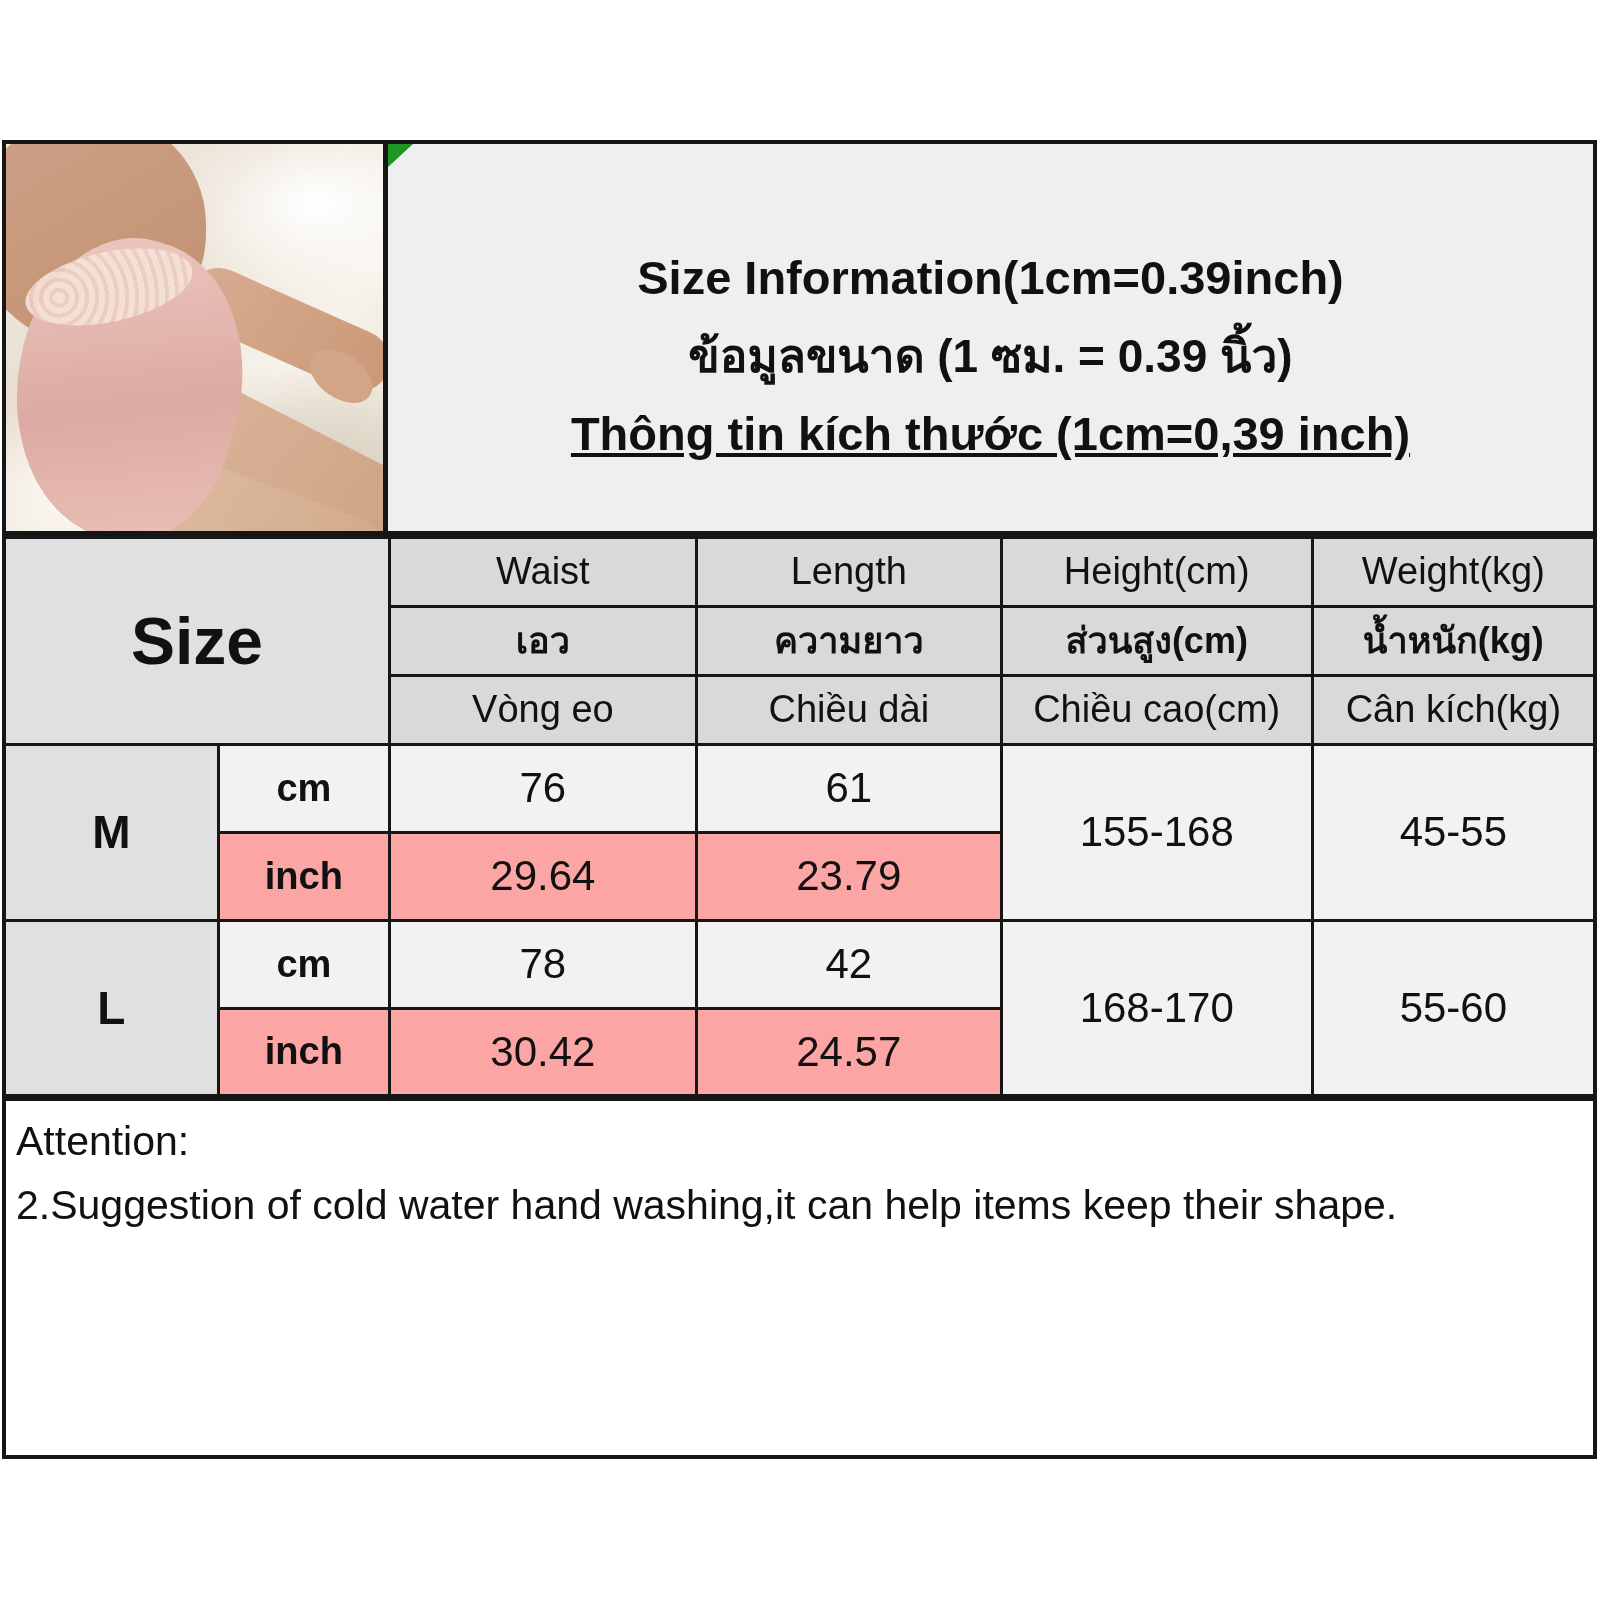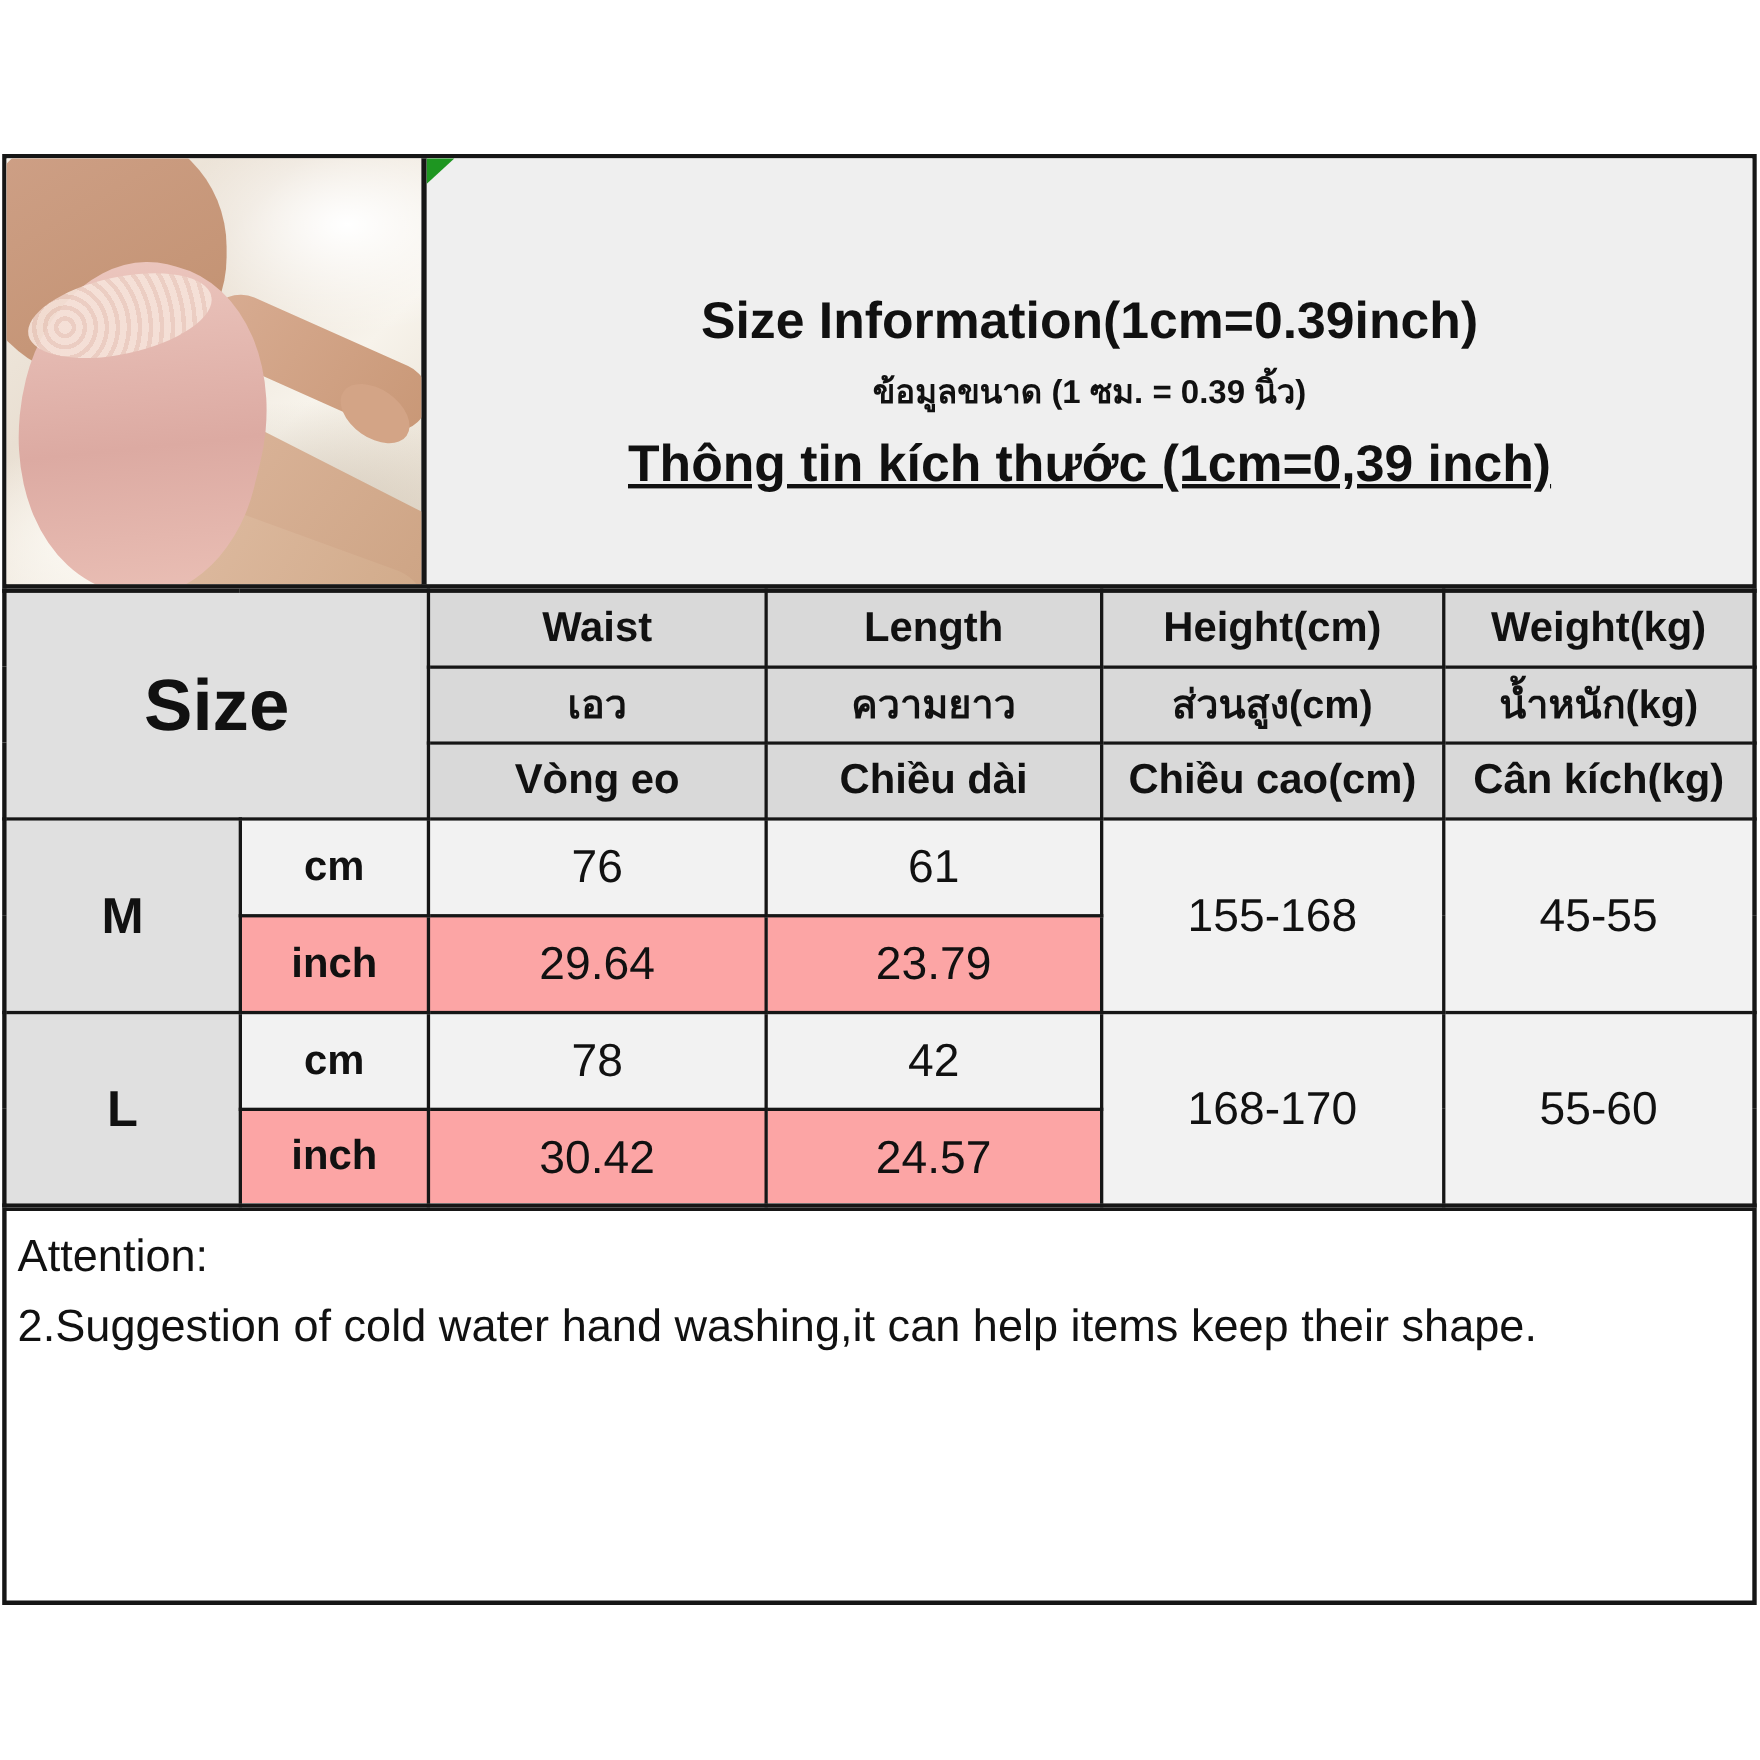--- a/index.html
+++ b/index.html
@@ -38,31 +38,31 @@
          border-radius:48px;transform:rotate(27deg);}
   .leg2{position:absolute;left:60px;top:330px;width:330px;height:85px;
          background:linear-gradient(100deg,#e2c0a8 0%,#d0a988 100%);
          border-radius:44px;transform:rotate(20deg);}
 
   .title-box{flex:1;background:#efefef;position:relative;display:flex;flex-direction:column;
              justify-content:center;align-items:center;gap:14px;padding-top:36px;box-sizing:border-box;}
   .corner-flag{position:absolute;top:0;left:0;width:0;height:0;
                border-top:23px solid #1e9621;border-right:25px solid transparent;}
   .title-en{font-size:47px;font-weight:bold;}
-  .title-th{font-size:30px;font-weight:bold;}
+  .title-th{font-size:46px;font-weight:bold;}
   .title-vi{font-size:47px;font-weight:bold;text-decoration:underline;}
 
   
   table.size-table{border-collapse:collapse;width:1595px;table-layout:fixed;}
   table.size-table td{border:3px solid #161616;text-align:center;vertical-align:middle;
                       padding:0;overflow:hidden;}
   table.size-table{border:4px solid #161616;}
   tr.hr{height:69px;}
   tr.dr{height:88px;}
-  td.hdr{background:#d9d9d9;font-weight:bold;font-size:38px;}
+  td.hdr{background:#d9d9d9;font-weight:normal;font-size:38px;}
   td.hdr-th{background:#d9d9d9;font-weight:bold;font-size:36px;}
   td.size-cell{background:#e0e0e0;font-weight:bold;font-size:66px;}
   td.sz{background:#e0e0e0;font-weight:bold;font-size:46px;}
   td.unit{font-weight:bold;font-size:38px;}
   td.val{font-weight:400;font-size:42px;}
   td.cmbg{background:#f2f2f2;}
   td.whitebg{background:#fca5a5;}
   td.range{background:#f2f2f2;font-weight:400;font-size:42px;}
 
   

